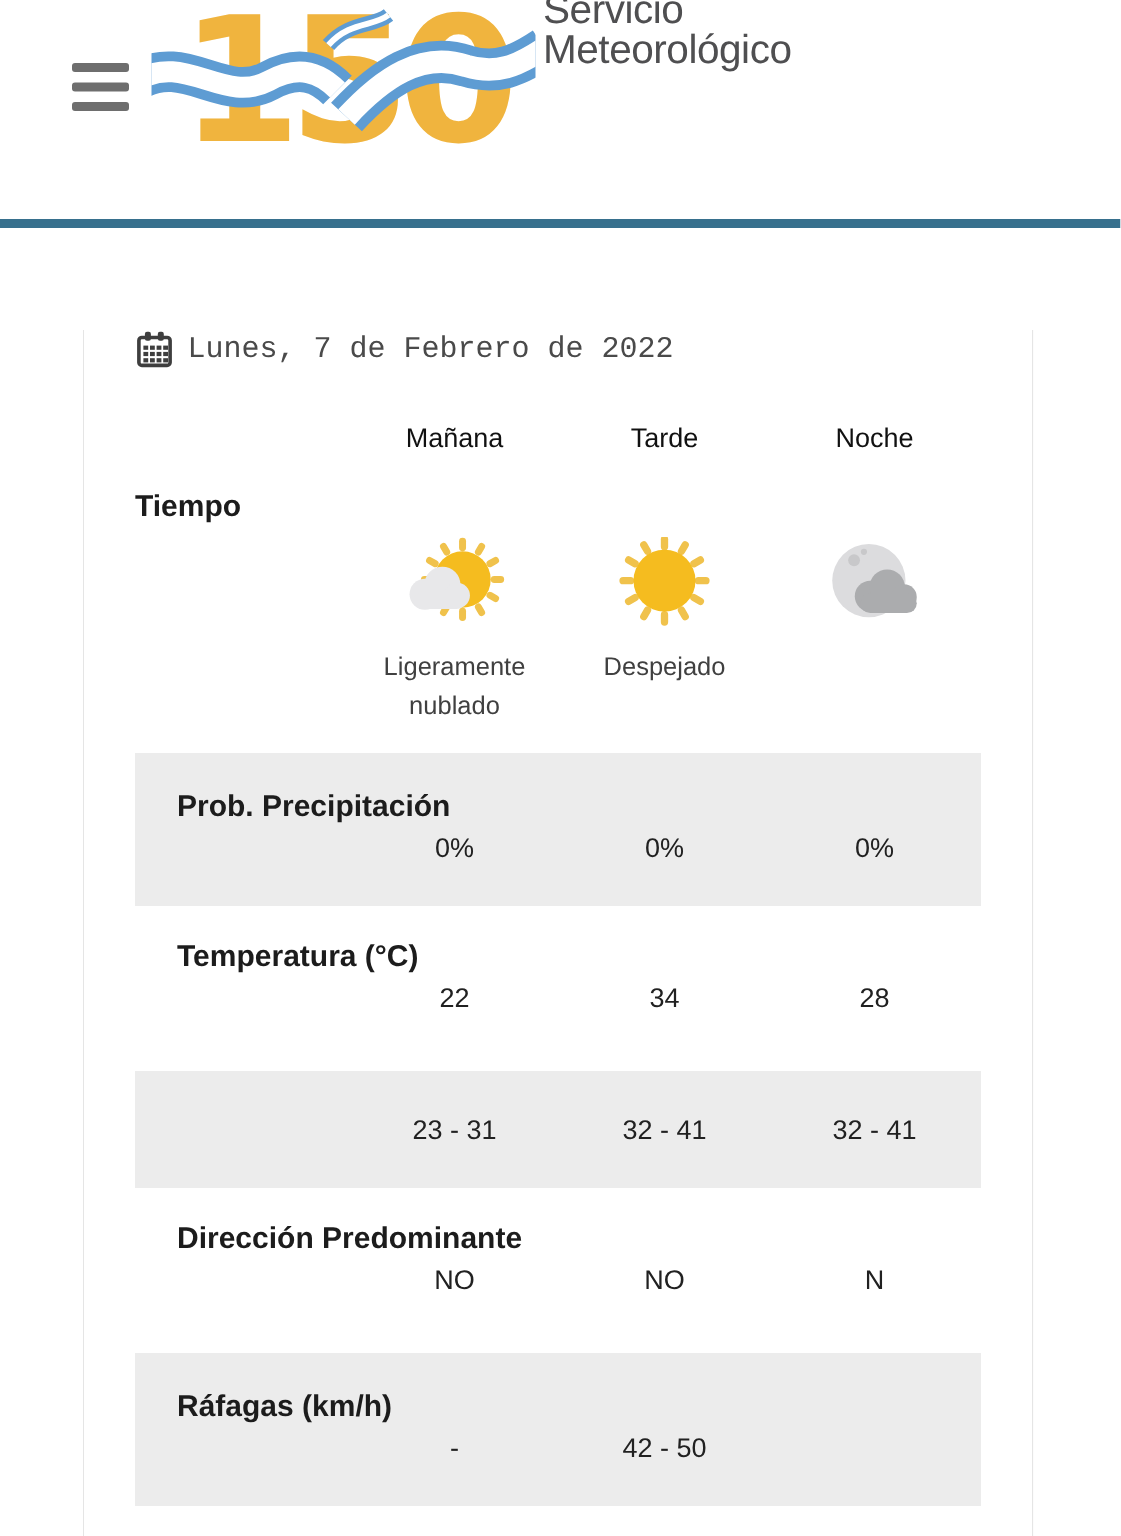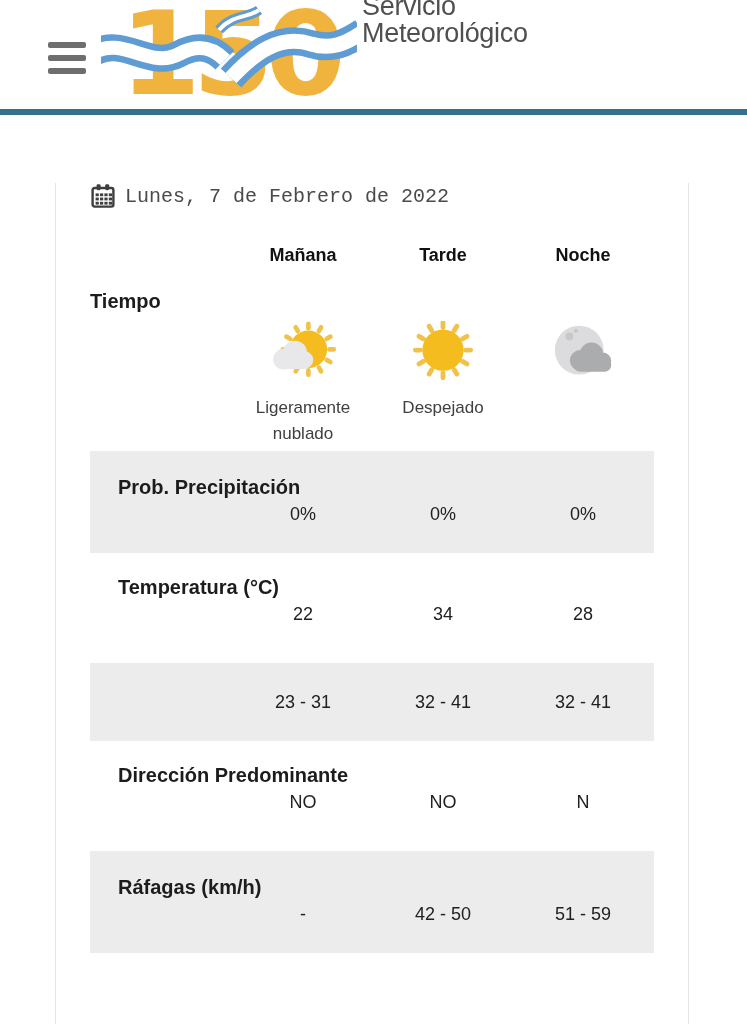--- a/index.html
+++ b/index.html
@@ -1,20 +1,20 @@
 <!DOCTYPE html>
 <html><head>
 <meta charset="utf-8">
 <style>
   * { margin: 0; padding: 0; box-sizing: border-box; }
   html, body { width: 747px; background: #ffffff; font-family: "Liberation Sans", sans-serif; }
   body { width: 747px; height: 1024px; overflow: hidden; position: relative; }
 
   
-  .header { position: relative; height: 109px; background: #ffffff; overflow: hidden; }
+  .header { position: relative; height: 146px; background: #ffffff; overflow: hidden; }
   .hamburger { position: absolute; left: 48px; top: 42px; width: 38px; cursor: pointer; }
   .hamburger .bar { height: 6px; background: #6e6e6e; border-radius: 2px; }
   .hamburger .bar + .bar { margin-top: 7px; }
   .logo-150 { position: absolute; left: 101px; top: -18px; width: 256px; height: 134px; }
   .org-block { position: absolute; left: 362px; top: -7px; color: #4f4f51; }
   .org-line { font-size: 27px; line-height: 27px; font-weight: 500; letter-spacing: -0.3px; }
   .org-country { font-size: 19px; line-height: 22px; margin-top: 3px; }
   .divider { height: 6px; background: #37708d; width: 747px; }
 
   
@@ -24,23 +24,23 @@
     border-radius: 0 0 10px 10px; padding: 0 34px 24px 34px;
   }
 
   .date-row { margin-top: 68px; display: flex; align-items: center; gap: 9px; }
   .date-row .cal { width: 26px; height: 26px; flex: 0 0 auto; }
   .date-text { font-size: 20px; color: #4a4a4a; font-family: Liberation Mono, monospace; }
 
   .grid4 { display: grid; grid-template-columns: 143px 140px 140px 140px; }
 
   .col-headers { margin-top: 36px; }
-  .col-header { font-size: 18px; font-weight: bold; color: #111111; text-align: center; }
-
-  .tiempo-row { margin-top: 24px; padding-bottom: 4px; }
+  .col-header { font-size: 18px; font-weight: normal; color: #111111; text-align: center; }
+
+  .tiempo-row { margin-top: 24px; padding-bottom: 18px; }
   .row-label { font-size: 20px; font-weight: bold; color: #1c1c1c; }
   .tiempo-cell { display: flex; flex-direction: column; align-items: center; }
   .wicon { width: 68px; height: 62px; margin-top: 31px; }
   .caption { margin-top: 12px; font-size: 17px; line-height: 26px; color: #404040; text-align: center; max-width: 132px; }
 
   .stat-row { padding: 22px 0 38px 0; }
   .stat-row.shaded { background: #ececec; padding: 24px 0 28px 0; }
   .stat-label { padding-left: 28px; font-size: 20px; font-weight: bold; color: #1c1c1c; line-height: 24px; }
   .stat-values { margin-top: 4px; }
   .stat-cell { font-size: 18px; color: #212121; text-align: center; line-height: 22px; }
@@ -259,17 +259,16 @@
       <div class="stat-cell">N</div>
     </div>
   </div>
 
   <div class="stat-row shaded">
     <div class="stat-label">Ráfagas (km/h)</div>
     <div class="grid4 stat-values">
       <div></div>
       <div class="stat-cell">-</div>
       <div class="stat-cell">42 - 50</div>
-      <div class="stat-cell">51 - 59</div>
     </div>
   </div>
 
 </div>
 
 </body></html>

